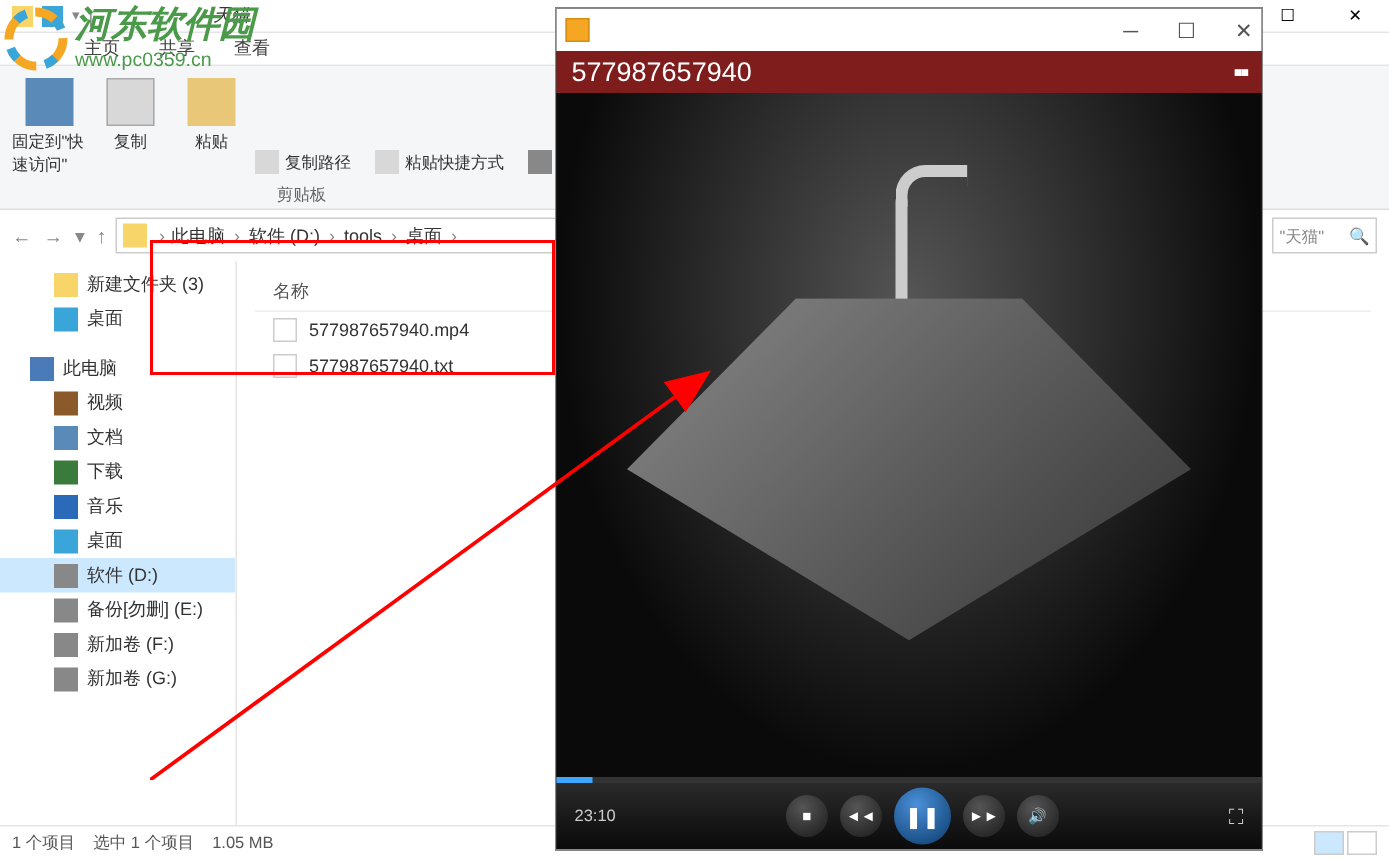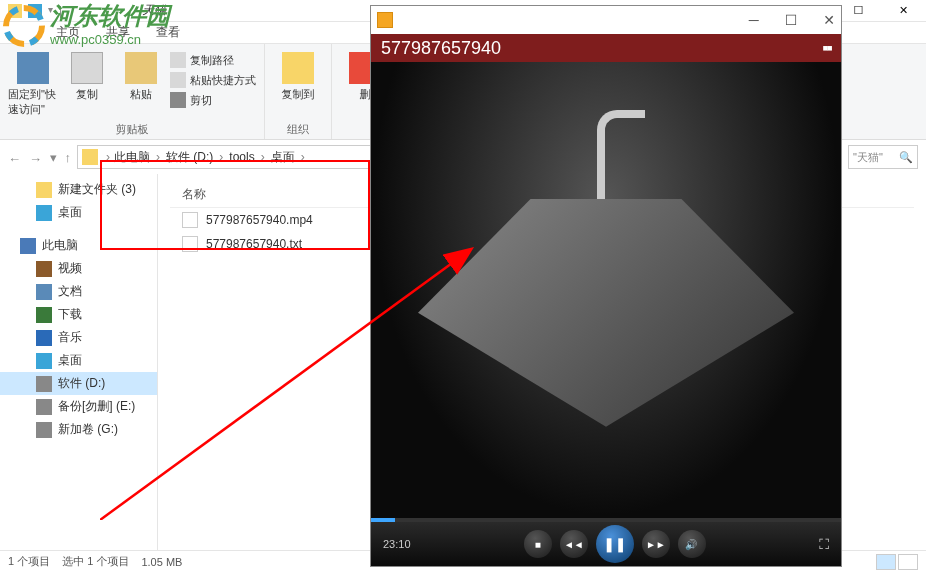--- a/index.html
+++ b/index.html
@@ -25,21 +25,21 @@
 
 .ribbon-tabs { height: 22px; display: flex; align-items: center; padding-left: 56px; gap: 26px; background: #fff; font-size: 12px; color: #444; border-bottom: 1px solid #e5e5e5; }
 
 
 .ribbon { height: 96px; background: #f5f6f7; border-bottom: 1px solid #ddd; display: flex; }
 .ribbon-group { border-right: 1px solid #e2e2e2; padding: 4px 8px 2px; display: flex; flex-direction: column; }
 .ribbon-group-body { flex: 1; display: flex; align-items: flex-start; gap: 4px; }
 .ribbon-group-label { font-size: 11px; color: #666; text-align: center; padding-top: 2px; }
 .big-btn { display: flex; flex-direction: column; align-items: center; justify-content: flex-start; width: 50px; font-size: 11px; color: #333; padding-top: 4px; }
 .big-btn .ico { width: 32px; height: 32px; margin-bottom: 3px; }
-.small-btns { display: flex; flex-direction: column; gap: 4px; font-size: 11px; color: #333; padding-top: 4px; }
+.small-btns { display: flex; flex-direction: row; gap: 16px; font-size: 11px; color: #333; padding-top: 4px; margin-top: 48px; }
 .small-btn { display: flex; align-items: center; gap: 4px; }
 .small-btn .ico { width: 16px; height: 16px; }
 
 
 .breadcrumb-row { height: 34px; display: flex; align-items: center; padding: 0 8px; gap: 6px; }
 .nav-arrows { display: flex; gap: 8px; align-items: center; color: #888; font-size: 13px; }
 .breadcrumb { flex: 1; height: 24px; border: 1px solid #ccc; display: flex; align-items: center; font-size: 12px; color: #333; padding: 0 4px; }
 .breadcrumb .folder-ico { width: 16px; height: 16px; background: #f8d568; margin-right: 4px; }
 .crumb { display: flex; align-items: center; }
 .crumb::after { content: "›"; margin: 0 6px; color: #888; }
@@ -254,20 +254,24 @@
       <div class="tree-item lv2 sel">
           <div class="ico ico-disk"></div>
           <span>软件 (D:)</span>
         </div>
       <div class="tree-item lv2">
           <div class="ico ico-disk"></div>
           <span>备份[勿删] (E:)</span>
         </div>
       <div class="tree-item lv2">
           <div class="ico ico-disk"></div>
+          <span>新加卷 (F:)</span>
+        </div>
+      <div class="tree-item lv2">
+          <div class="ico ico-disk"></div>
           <span>新加卷 (G:)</span>
         </div>
     </div>
     <div class="file-list">
       <div class="col-header">名称</div>
       <div class="file-row">
           <div class="ico"></div>
           <span>577987657940.mp4</span>
         </div>
       <div class="file-row">

